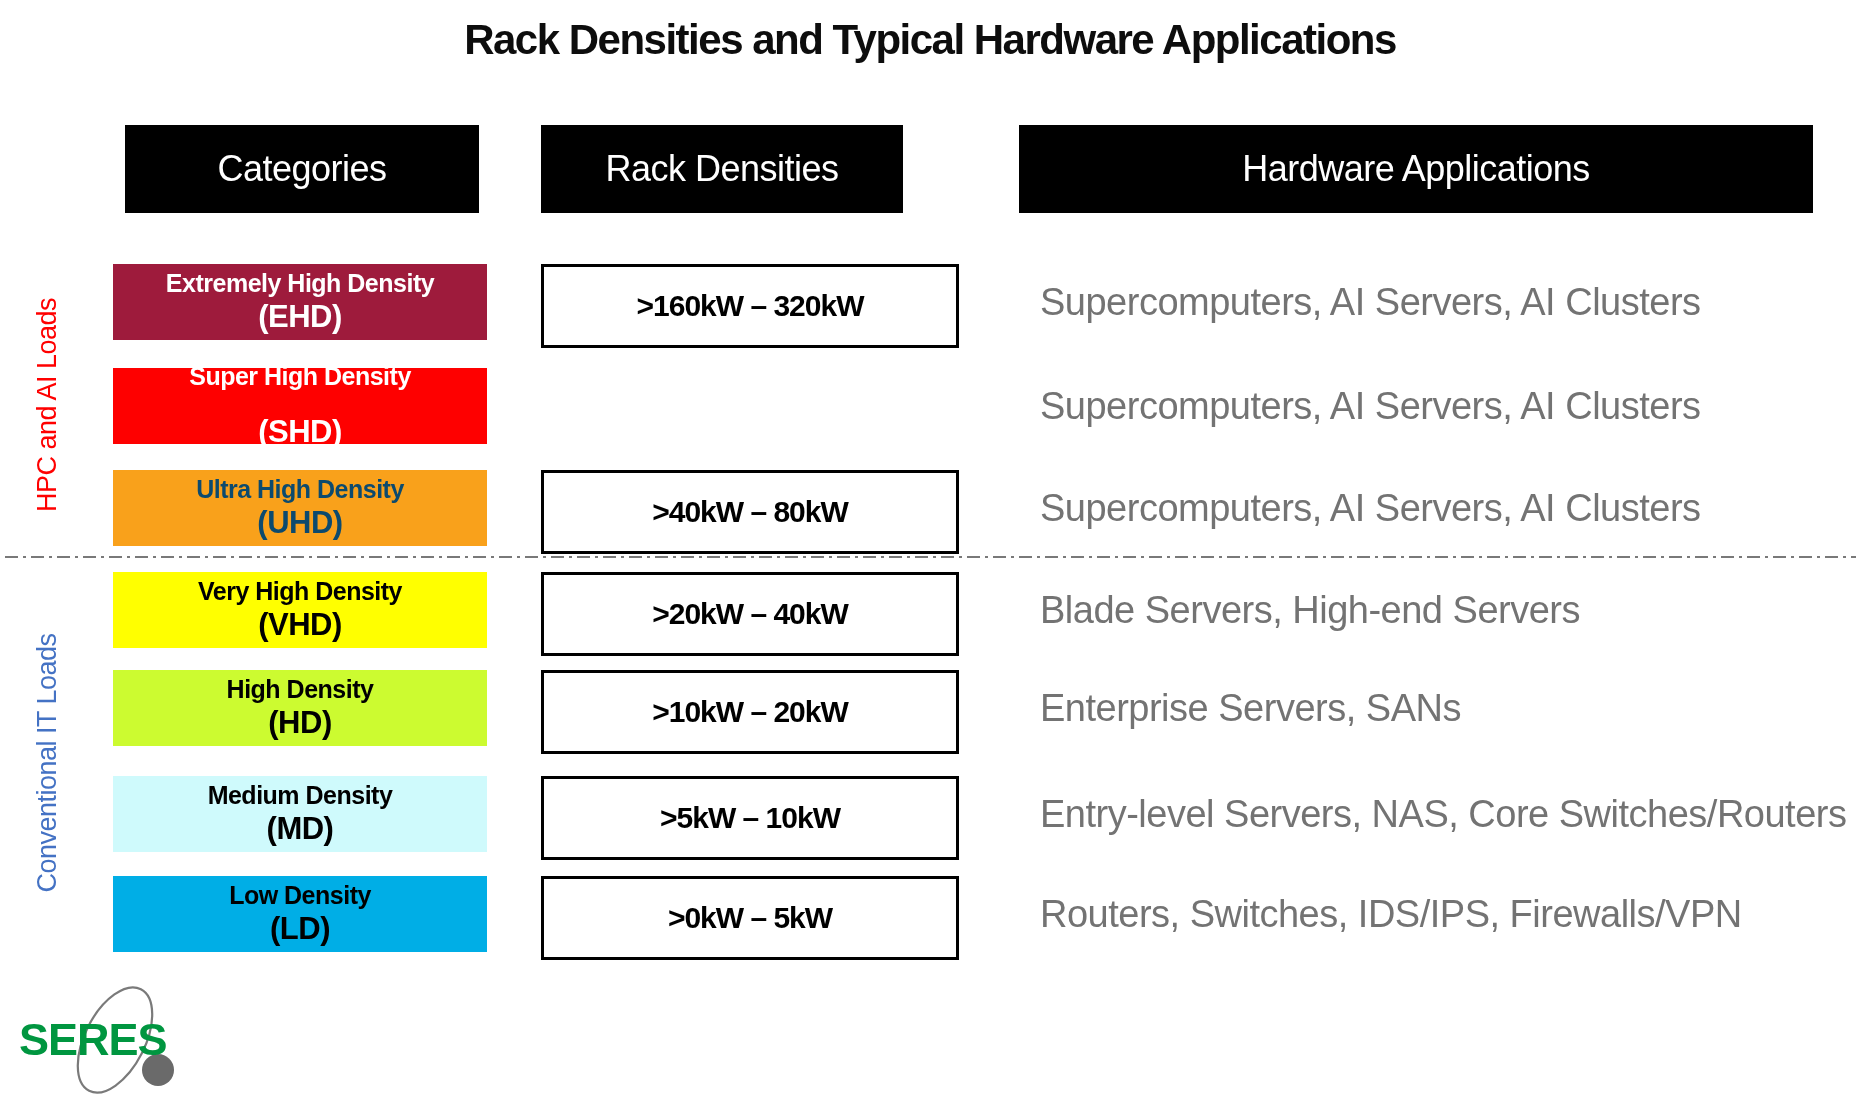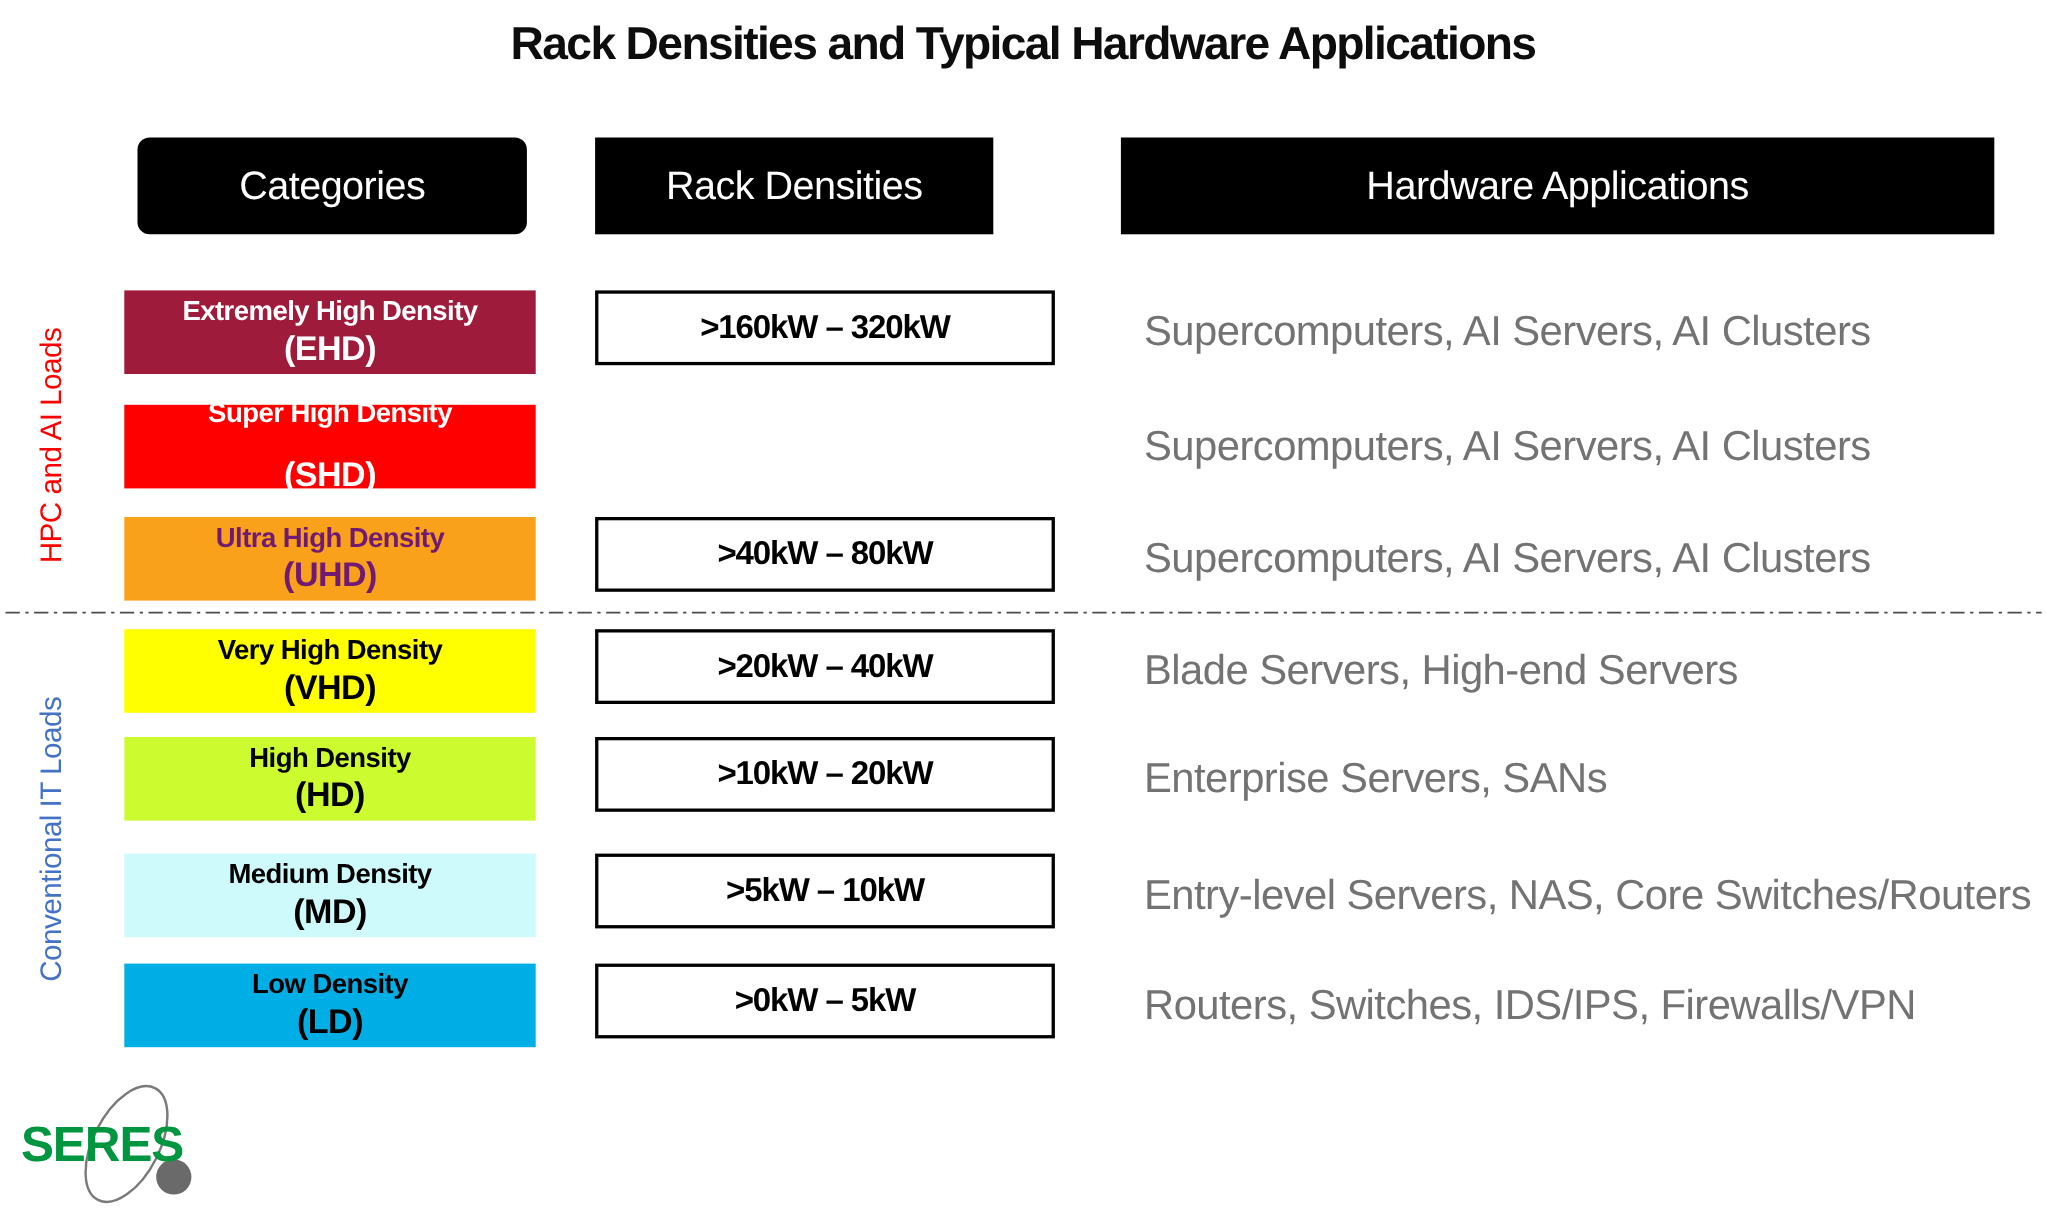--- a/index.html
+++ b/index.html
@@ -29,39 +29,39 @@
     position: absolute;
     top: 125px; height: 88px;
     background: #000000;
     color: #ffffff;
     display: flex; align-items: center; justify-content: center;
     font-size: 36px;
     font-weight: 500;
     letter-spacing: -0.5px;
     white-space: nowrap;
   }
-  .hdr-categories   { left: 125px;  width: 354px; border-radius: 11px; }
+  .hdr-categories   { left: 125px;  width: 354px; }
   .hdr-densities    { left: 541px;  width: 362px; }
   .hdr-applications { left: 1019px; width: 794px; }
 
   .cat-box {
     position: absolute;
     left: 113px; width: 374px; height: 76px;
     display: flex; flex-direction: column;
     align-items: center; justify-content: center;
     text-align: center;
     font-weight: 700;
     line-height: 1.22;
   }
   .cat-line1 { font-size: 25px; letter-spacing: -0.5px; white-space: nowrap; }
   .cat-line2 { font-size: 31px; letter-spacing: -0.5px; white-space: nowrap; }
 
   .den-box {
     position: absolute;
-    left: 541px; width: 418px; height: 68px;
+    left: 541px; width: 418px; height: 84px;
     background: #ffffff;
     border: 3px solid #000000;
     box-sizing: border-box;
     display: flex; align-items: center; justify-content: center;
     font-size: 30px;
     font-weight: 700;
     letter-spacing: -1px;
     color: #000000;
     white-space: nowrap;
   }
@@ -132,21 +132,21 @@
   </div>
   <div class="den-box row-0">&gt;160kW – 320kW</div>
   <div class="app-text row-0">Supercomputers, AI Servers, AI Clusters</div>
 
   <div class="cat-box row-1" style="background-color: rgb(254, 0, 0); color: rgb(255, 255, 255);">
     <div class="cat-line1">Super High Density</div>
     <div class="cat-line2">(SHD)</div>
   </div>
   <div class="app-text row-1">Supercomputers, AI Servers, AI Clusters</div>
 
-  <div class="cat-box row-2" style="background-color: rgb(249, 161, 27); color: #701a75;">
+  <div class="cat-box row-2" style="background-color: rgb(249, 161, 27); color: #0c4a6e;">
     <div class="cat-line1">Ultra High Density</div>
     <div class="cat-line2">(UHD)</div>
   </div>
   <div class="den-box row-2">&gt;40kW – 80kW</div>
   <div class="app-text row-2">Supercomputers, AI Servers, AI Clusters</div>
 
   <svg class="divider-svg">
     <line x1="5" y1="7" x2="1856" y2="7" stroke="#4d4d4d" stroke-width="1.6" stroke-dasharray="13 5 3 5"></line>
   </svg>
 

